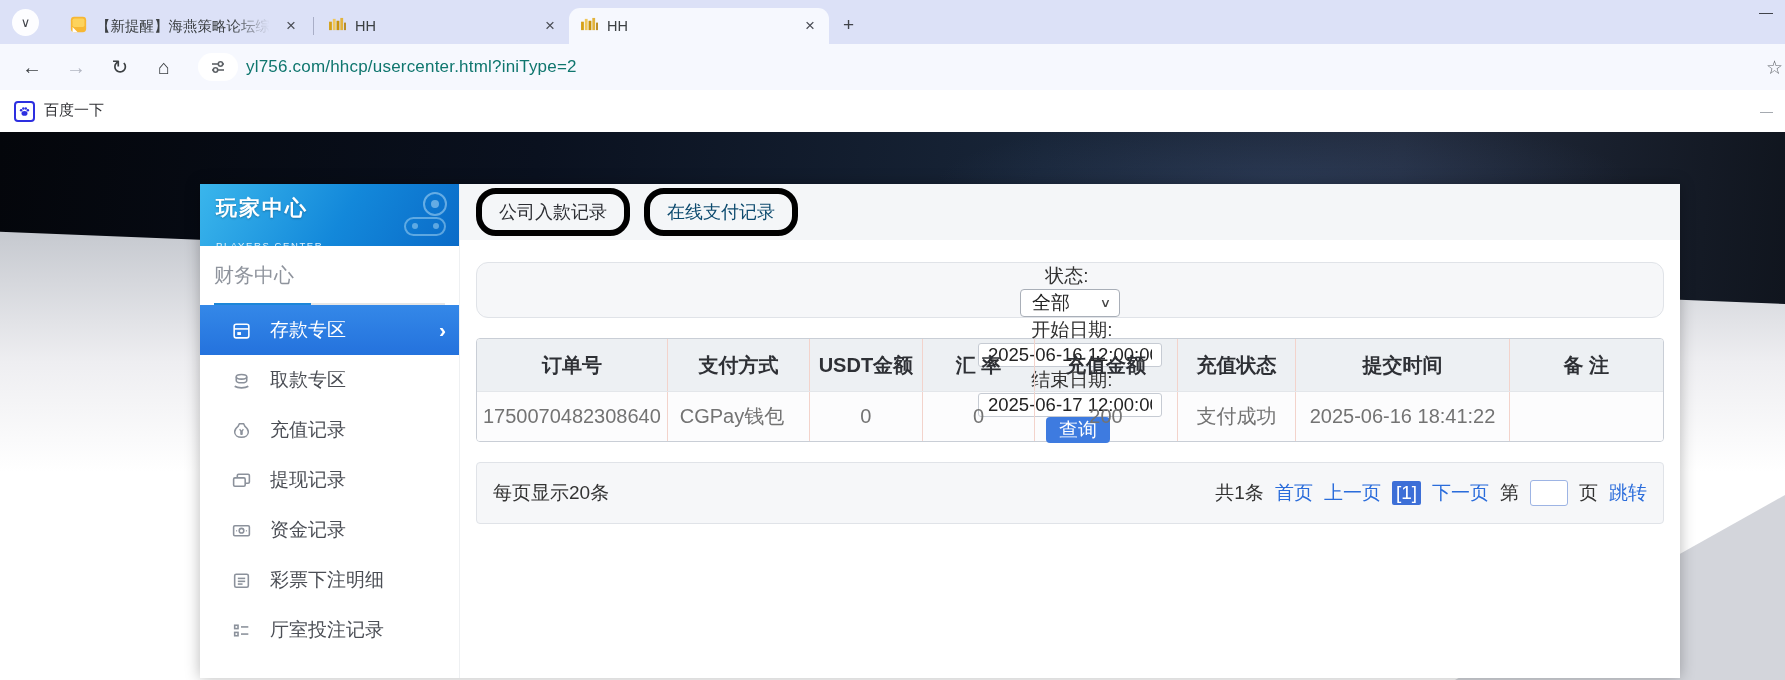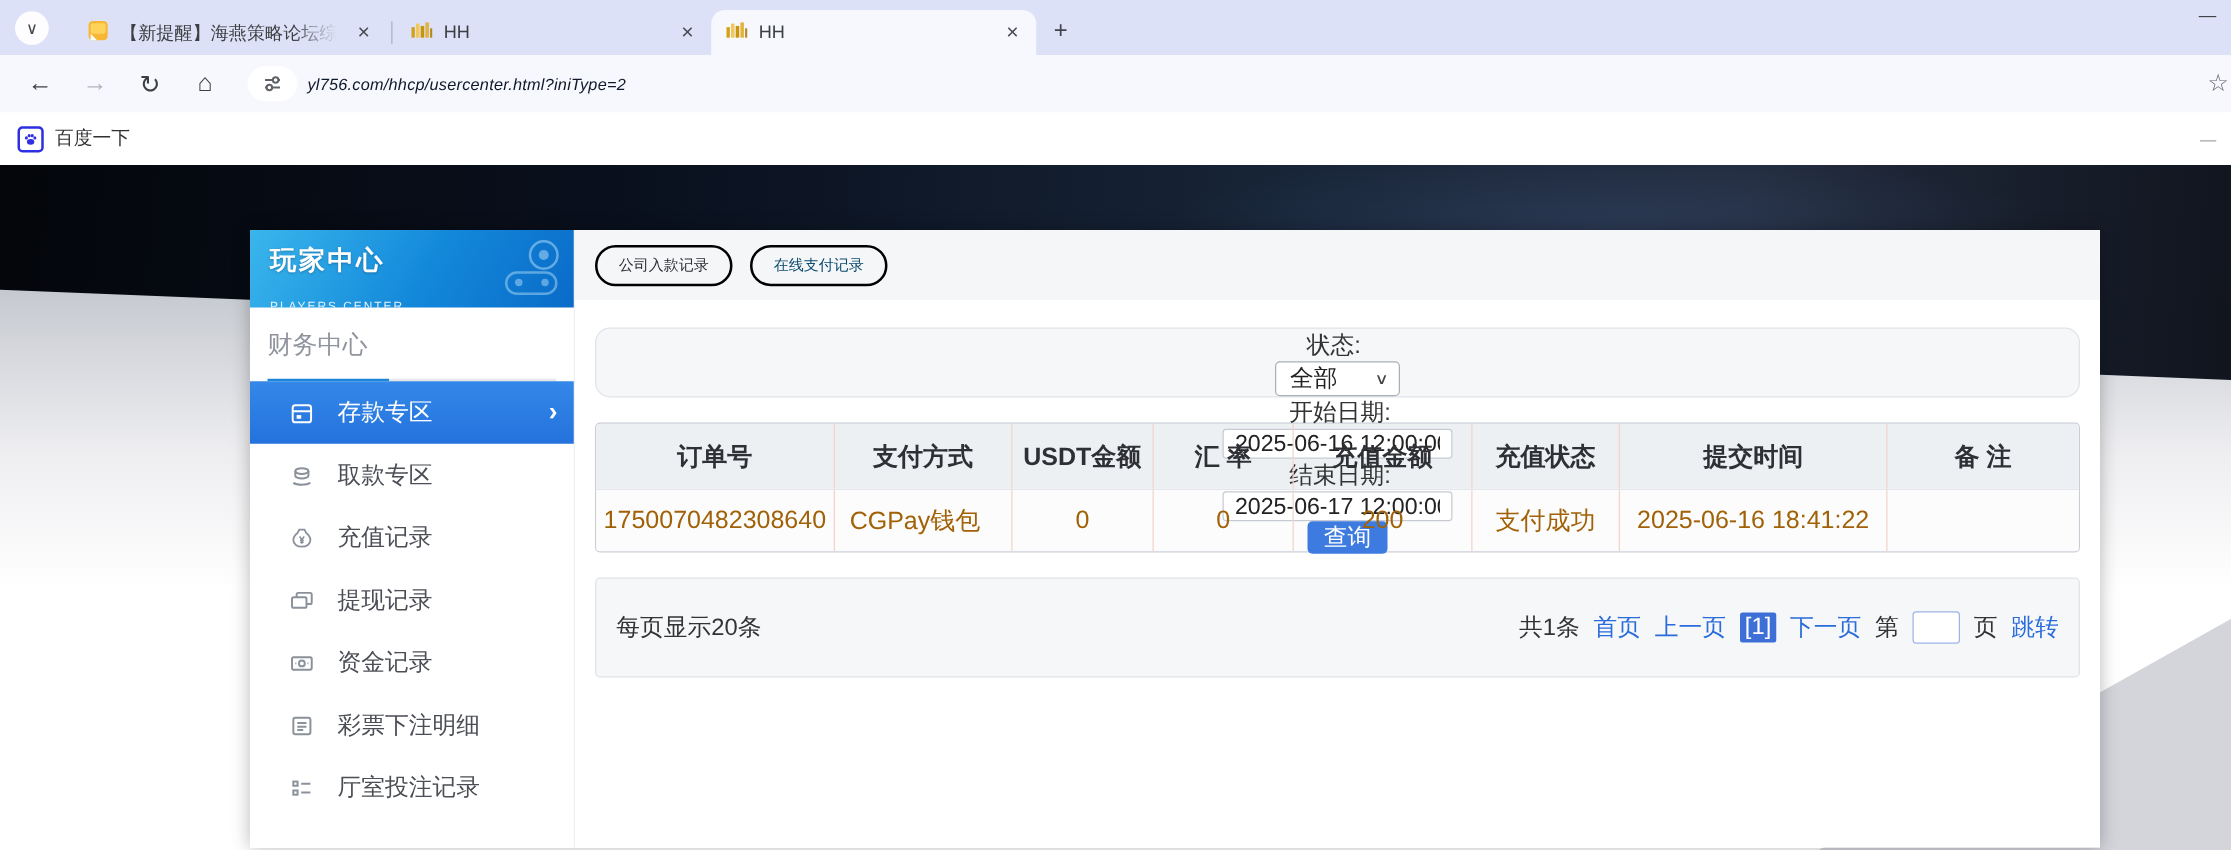--- a/index.html
+++ b/index.html
@@ -25,21 +25,21 @@
   .newtab { margin:0 0 10px 14px; font-size:19px; color:#41434a; cursor:pointer; line-height:1; }
   .win-min { position:absolute; right:12px; top:4px; color:#41434a; font-size:14px; }
 
   .toolbar { height:46px; background:#f6f8fe; display:flex; align-items:center;
     padding:0 10px; position:relative; }
   .navbtn { width:34px; height:34px; display:flex; align-items:center; justify-content:center;
     font-size:20px; color:#3c4043; margin:0 5px; cursor:pointer; }
   .navbtn.disabled { color:#b2b6c2; }
   .siteinfo { width:40px; height:28px; background:#ffffff; border-radius:14px;
     display:flex; align-items:center; justify-content:center; margin:0 8px 0 12px; cursor:pointer; }
-  .url { font-size:13px; color:#0f172a; letter-spacing:.2px;font-style:italic; }
+  .url { font-size:17px; color:#0f766e; letter-spacing:.2px; }
   .star { position:absolute; right:2px; top:12px; font-size:19px; color:#5f6368; cursor:pointer; }
 
   .bookmarks { height:42px; background:#ffffff; display:flex; align-items:center;
     padding:0 14px; position:relative; }
   .bm { display:flex; gap:9px; cursor:pointer; }
   .bm-icon { width:21px; height:21px; border:2px solid #2d2fe0; border-radius:4px;
     display:flex; align-items:center; justify-content:center; background:#fff; }
   .bm-label { font-size:15px; color:#303135; }
   .bm-dash { position:absolute; right:12px; color:#9aa0a6; font-size:13px; }
 
@@ -79,22 +79,22 @@
     color:#4b4e55; font-size:19px; position:relative; }
   .mi .mi-icon { width:22px; height:22px; margin-right:18px; color:#8b919b;
     display:flex; align-items:center; justify-content:center; }
   .mi.active { background:linear-gradient(180deg,#3488e8,#2472dd); color:#ffffff; }
   .mi.active .mi-icon { color:#ffffff; }
   .mi-chevron { position:absolute; right:13px; font-size:21px; font-weight:bold; color:#fff; }
 
   .content { flex:1; background:#ffffff; }
   .ctabs { height:56px; background:#f4f6f8; display:flex; align-items:center;
     padding-left:16px; gap:14px; }
-  .pill { border:2px solid #000000; border-radius:20px; padding:6px 17px;
-    font-size:12px; color:#2c2e33; cursor:pointer; background:transparent; }
+  .pill { border:6px solid #000000; border-radius:20px; padding:6px 17px;
+    font-size:18px; color:#2c2e33; cursor:pointer; background:transparent; }
   .pill.red { color:#0c4a6e; }
 
   .filterbar { margin:22px 16px 0; height:56px; background:#f6f7f9;
     border:1px solid #e0e3e8; border-radius:12px; display:flex; align-items:center;
     padding:0 14px; font-size:19px; color:#333;flex-direction:column; }
   .flabel { margin:0 8px 0 12px; }
   .flabel.first { margin-left:2px; }
   .sel { width:100px; height:36px; background:#fff; border:1px solid #a9afb8;
     border-radius:4px; display:flex; align-items:center; justify-content:space-between;
     padding:0 9px 0 11px; cursor:pointer; color:#222; }
@@ -103,26 +103,26 @@
     background:#fff; font-size:18.5px; color:#222; padding:0 9px;
     font-family:"Liberation Sans","DejaVu Sans",sans-serif; }
   .btn-search { width:64px; height:38px; margin-left:16px; background:#3e7be0;
     border:none; border-radius:4px; color:#fff; font-size:19px; cursor:pointer;
     font-family:"Liberation Sans","DejaVu Sans",sans-serif; }
 
   .tbl { margin:20px 16px 0; border:1px solid #c9ced6; border-radius:4px; overflow:hidden; }
   .trow-grid { display:grid; grid-template-columns:16% 12% 9.5% 9.5% 12% 10% 18% 13%; }
   .thead { height:52px; background:#edf0f3; font-weight:bold; font-size:20px; color:#2e3035; }
   .tbody-row { height:50px; background:#fcfcfd; border-top:1px solid #e3e6ea;
-    font-size:20px; color:#a16207; }
+    font-size:20px; color:#737373; }
   .cell { display:flex; align-items:center; justify-content:center; }
   .cell + .cell { border-left:1px solid #f3d3cb; }
   .cell.left { justify-content:flex-start; padding-left:12px; }
 
-  .pagebar { margin:20px 16px 0; height:80px; background:#f6f7f9; border:1px solid #e0e3e8;
+  .pagebar { margin:20px 16px 0; height:62px; background:#f6f7f9; border:1px solid #e0e3e8;
     border-radius:4px; display:flex; align-items:center; justify-content:space-between;
     padding:0 16px; font-size:19px; color:#333; }
   .pg-right { display:flex; align-items:center; gap:11px; }
   .pg-link { color:#2a6cdb; cursor:pointer; }
   .pg-current { background:#3d6fd7; color:#fff; padding:1px 4px; border-radius:2px; cursor:pointer; }
   .pg-input { width:38px; height:26px; border:1px solid #9db4e4; border-radius:3px;
     background:#fff; font-size:17px; text-align:center; }
 </style>
 </head>
 <body>

